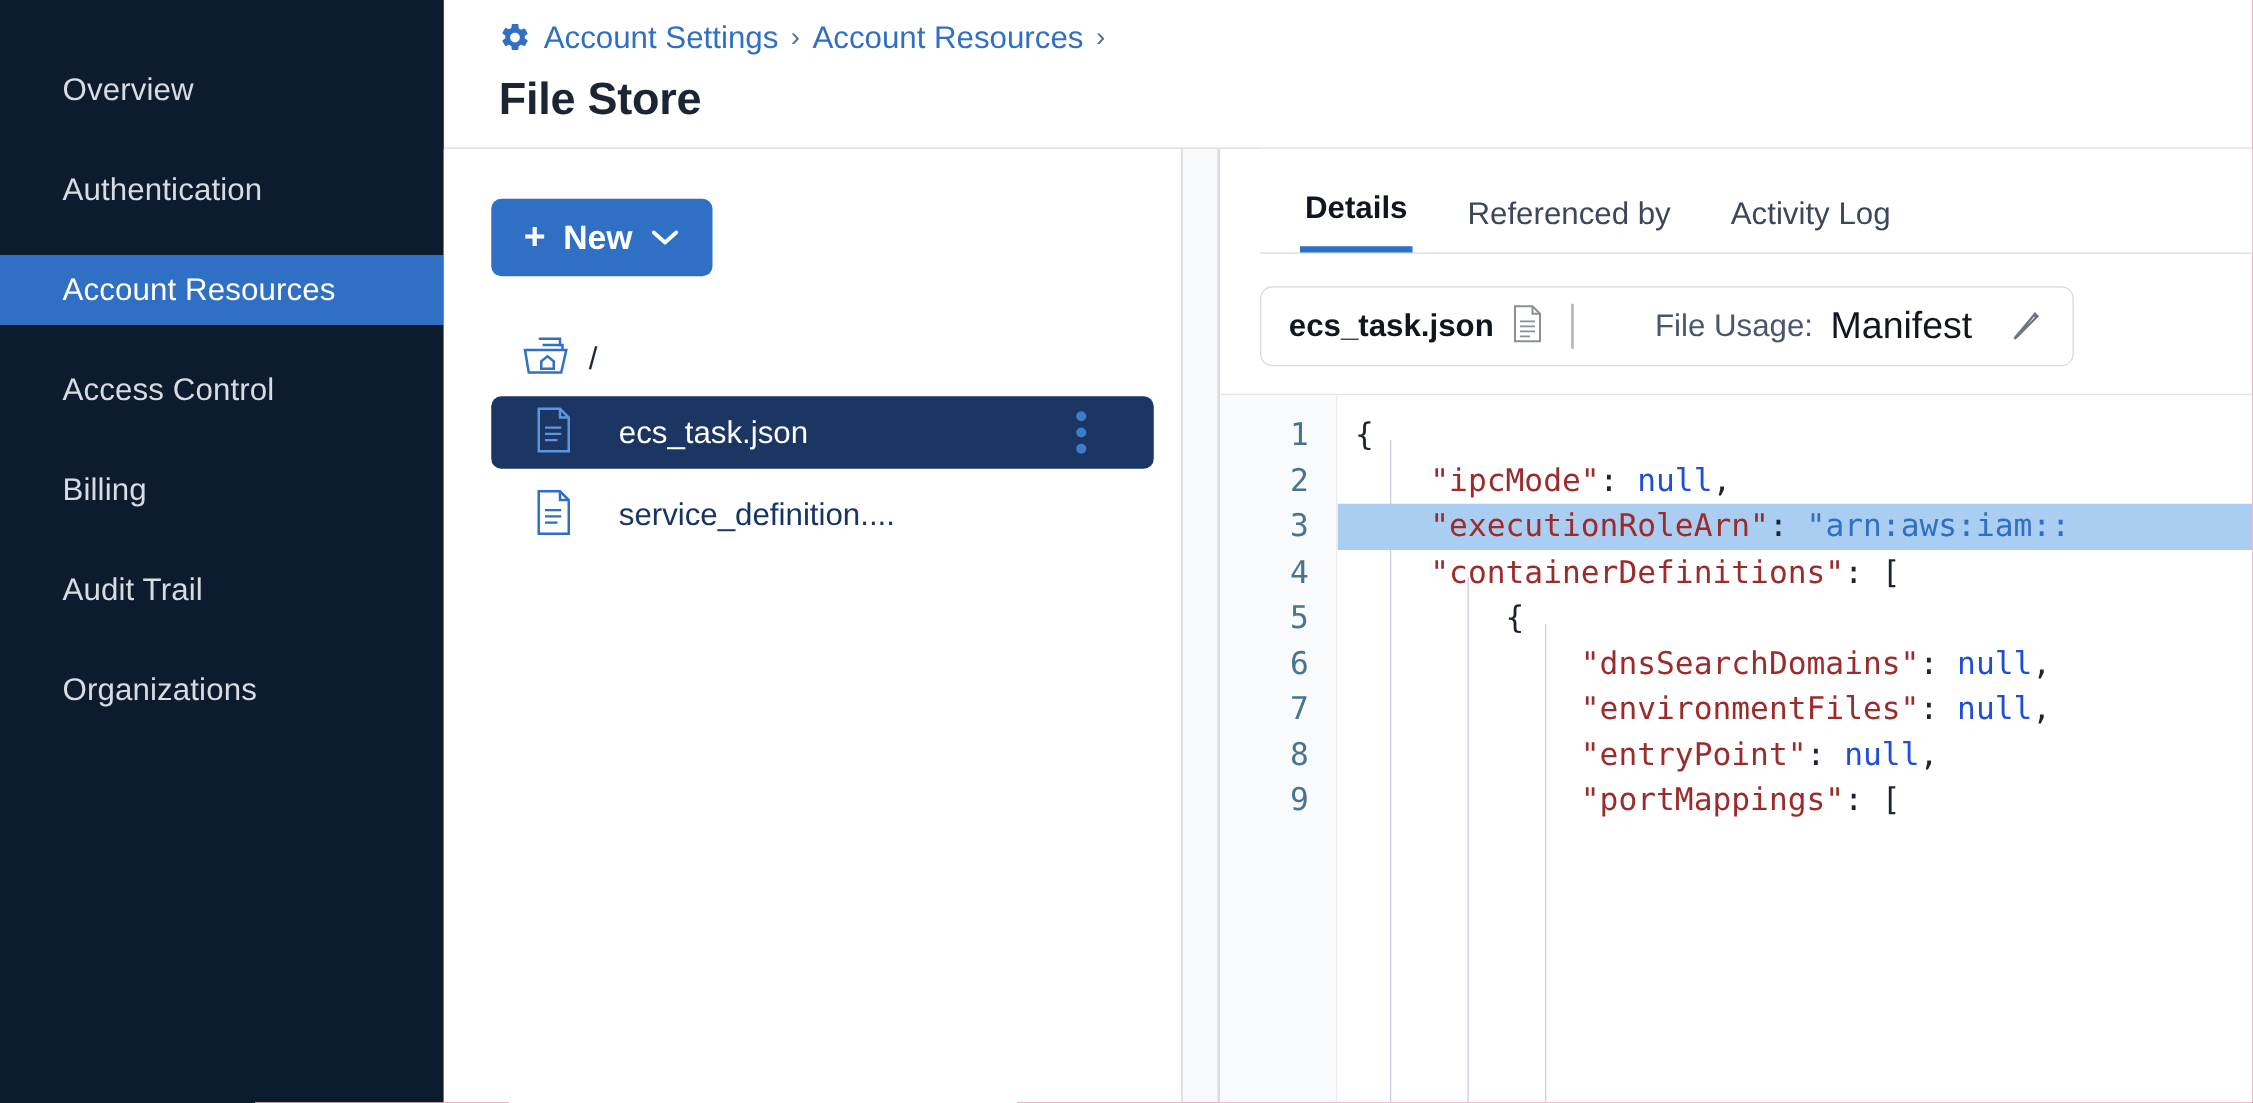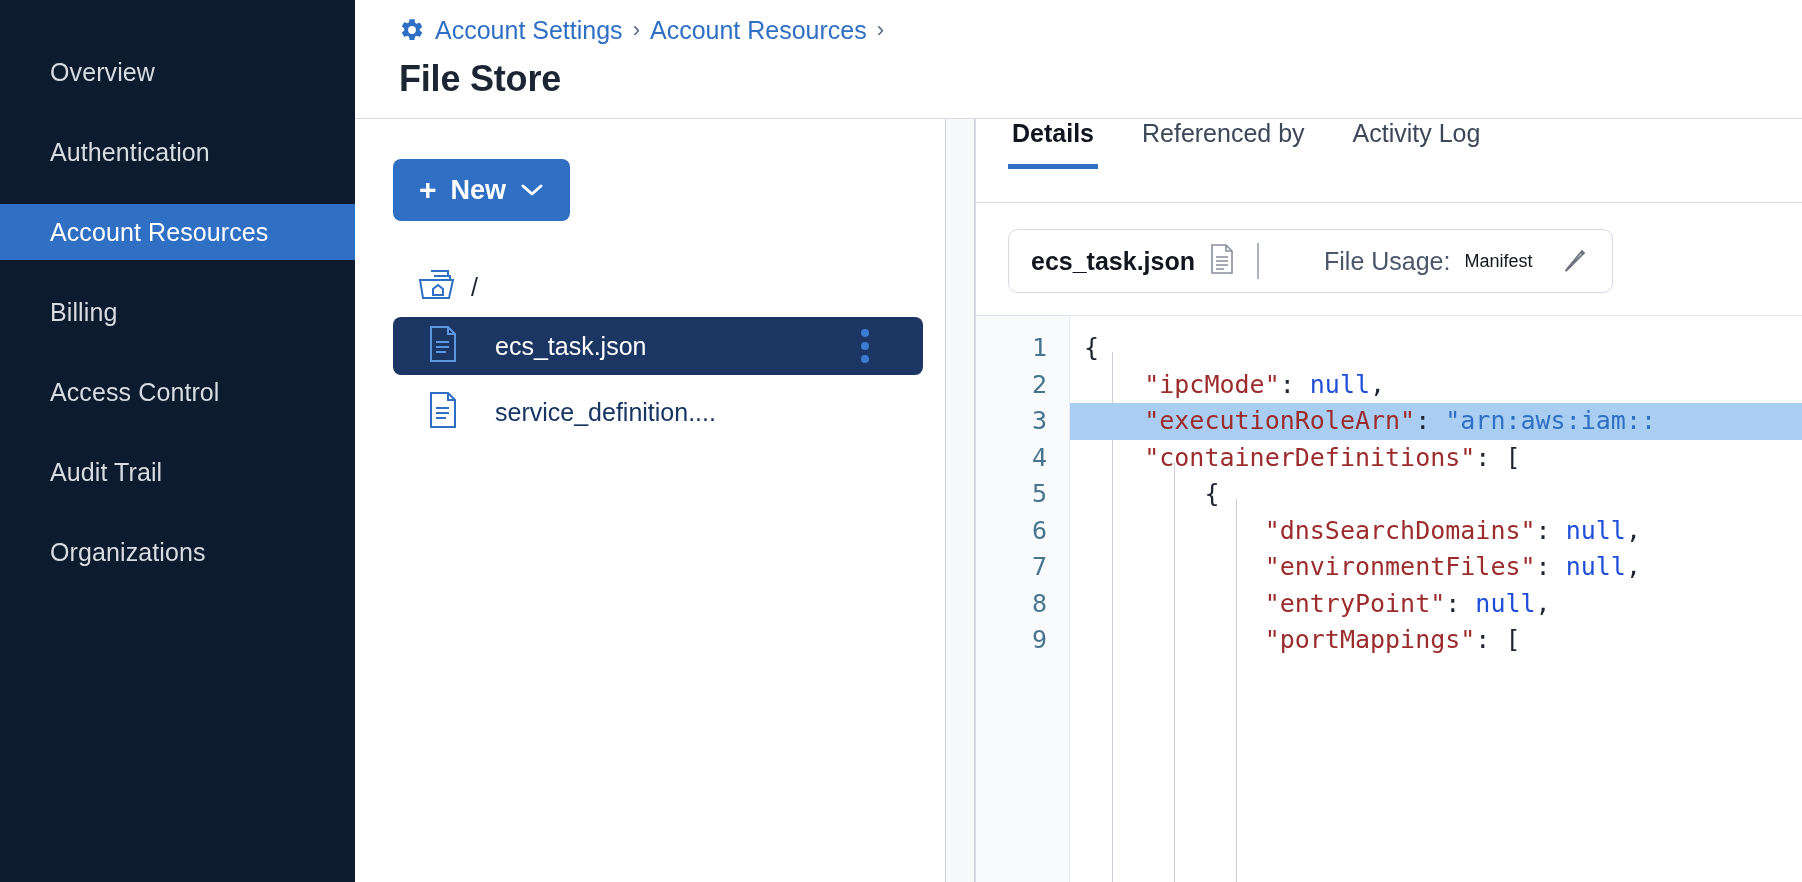--- a/index.html
+++ b/index.html
@@ -197,25 +197,26 @@
     align-items: center;
     padding-left: 32px;
     border-bottom: 1px solid #e4e6ef;
   }
   .path-text { font-size: 25px; color: #2b3445; }
 
   .tabs {
     height: 84px;
     flex: 0 0 84px;
     display: flex;
-    align-items: flex-start;
+    align-items: flex-end;
     padding-left: 32px;
     gap: 40px;
     border-bottom: 1px solid #d8dae6;
     background: #fff;
+    margin-left: 32px;
   }
   .tab {
     font-size: 25px;
     color: #3c4758;
     padding: 0 4px 16px 4px;
     cursor: pointer;
     white-space: nowrap;
   }
   .tab.active {
     color: #10151f;
@@ -231,21 +232,21 @@
     border: 1px solid #d6d9e3;
     border-radius: 10px;
     height: 64px;
     padding: 0 22px;
     background: #fff;
   }
   .info-name { font-size: 25px; font-weight: bold; color: #12161f; white-space: nowrap; }
   .vrule { width: 2px; height: 36px; background: #aeb3c0; margin: 0 8px; }
   .usage-label { font-size: 25px; color: #4b5costume; }
   .usage-label { color: #4b5669; margin-left: 43px; }
-  .usage-value { font-size: 18px; color: #12161f; white-space: nowrap; }
+  .usage-value { font-size: 30px; color: #12161f; white-space: nowrap; }
   .pencil { margin-left: 14px; display: inline-flex; cursor: pointer; }
 
   
   .editor {
     flex: 1 1 auto;
     display: flex;
     min-height: 0;
     border-top: 1px solid #e1e4ee;
     overflow: hidden;
   }
@@ -307,24 +308,24 @@
         <div class="nav-item">
           <span>Overview</span>
         </div>
         <div class="nav-item">
           <span>Authentication</span>
         </div>
         <div class="nav-item active">
           <span>Account Resources</span>
         </div>
         <div class="nav-item">
+          <span>Access Control</span>
+        </div>
+        <div class="nav-item">
           <span>Billing</span>
-        </div>
-        <div class="nav-item">
-          <span>Access Control</span>
         </div>
         <div class="nav-item">
           <span>Audit Trail</span>
         </div>
         <div class="nav-item">
           <span>Organizations</span>
         </div>
       </div>
   </nav>
 

